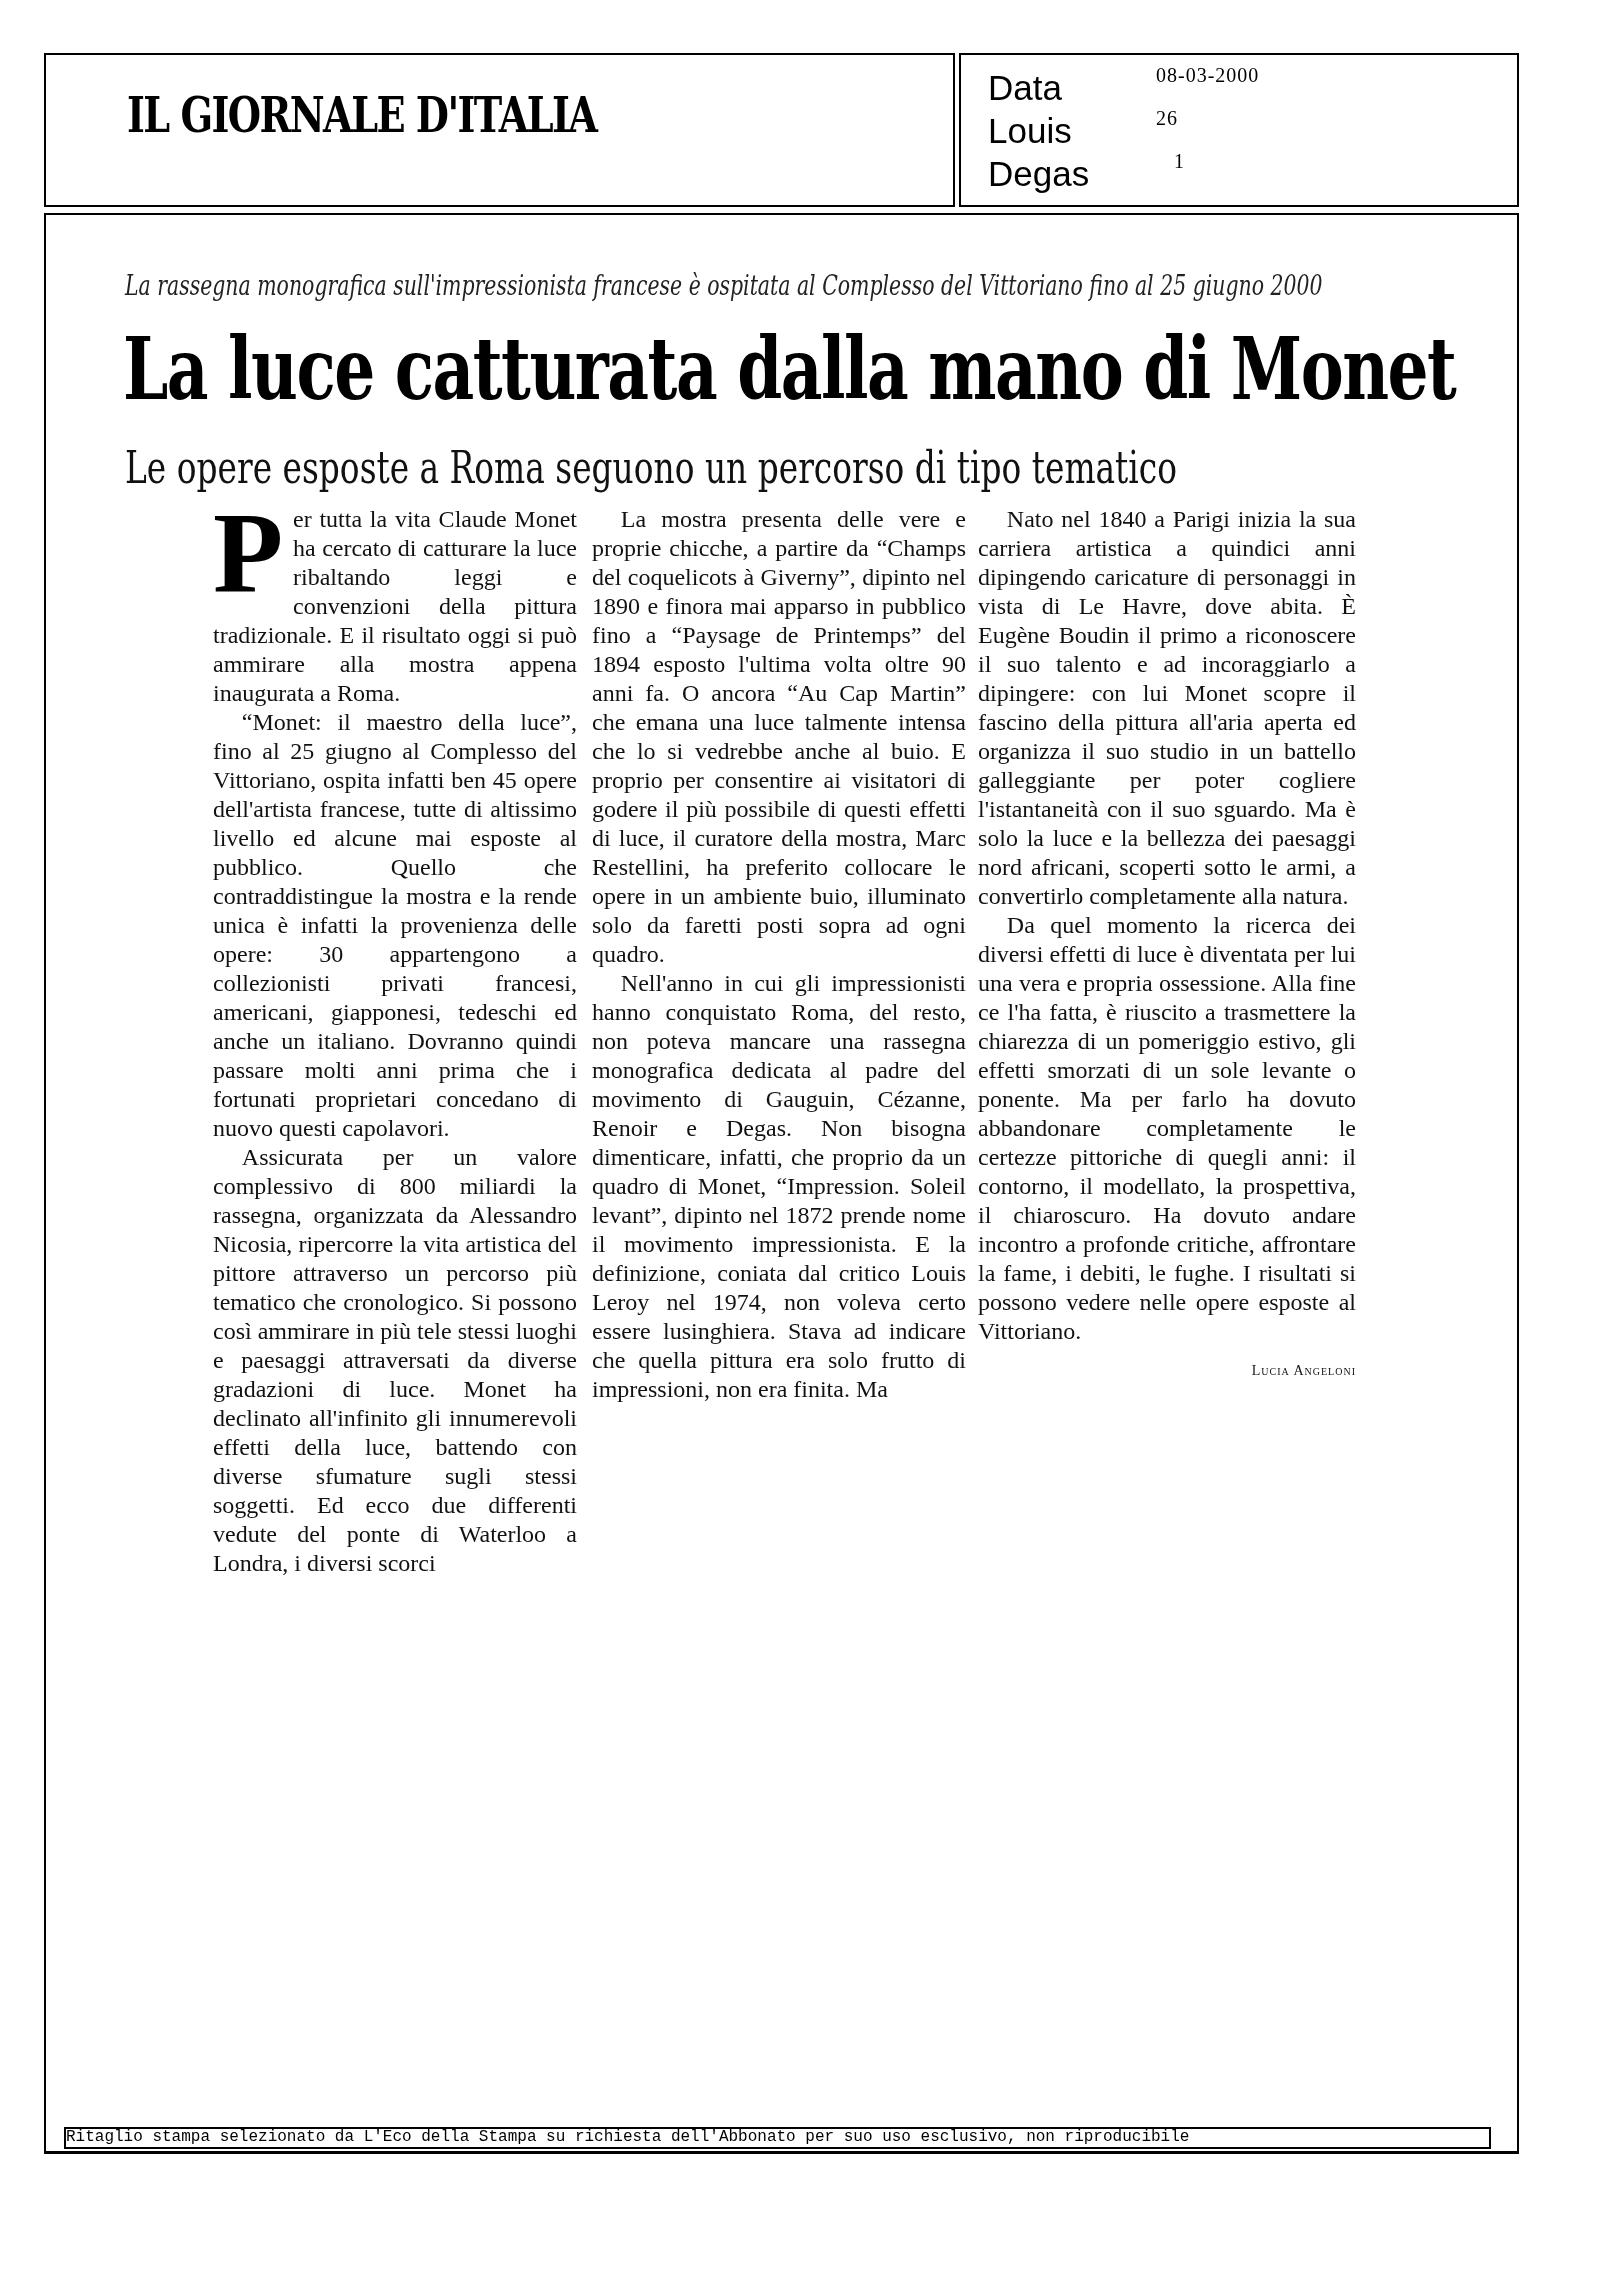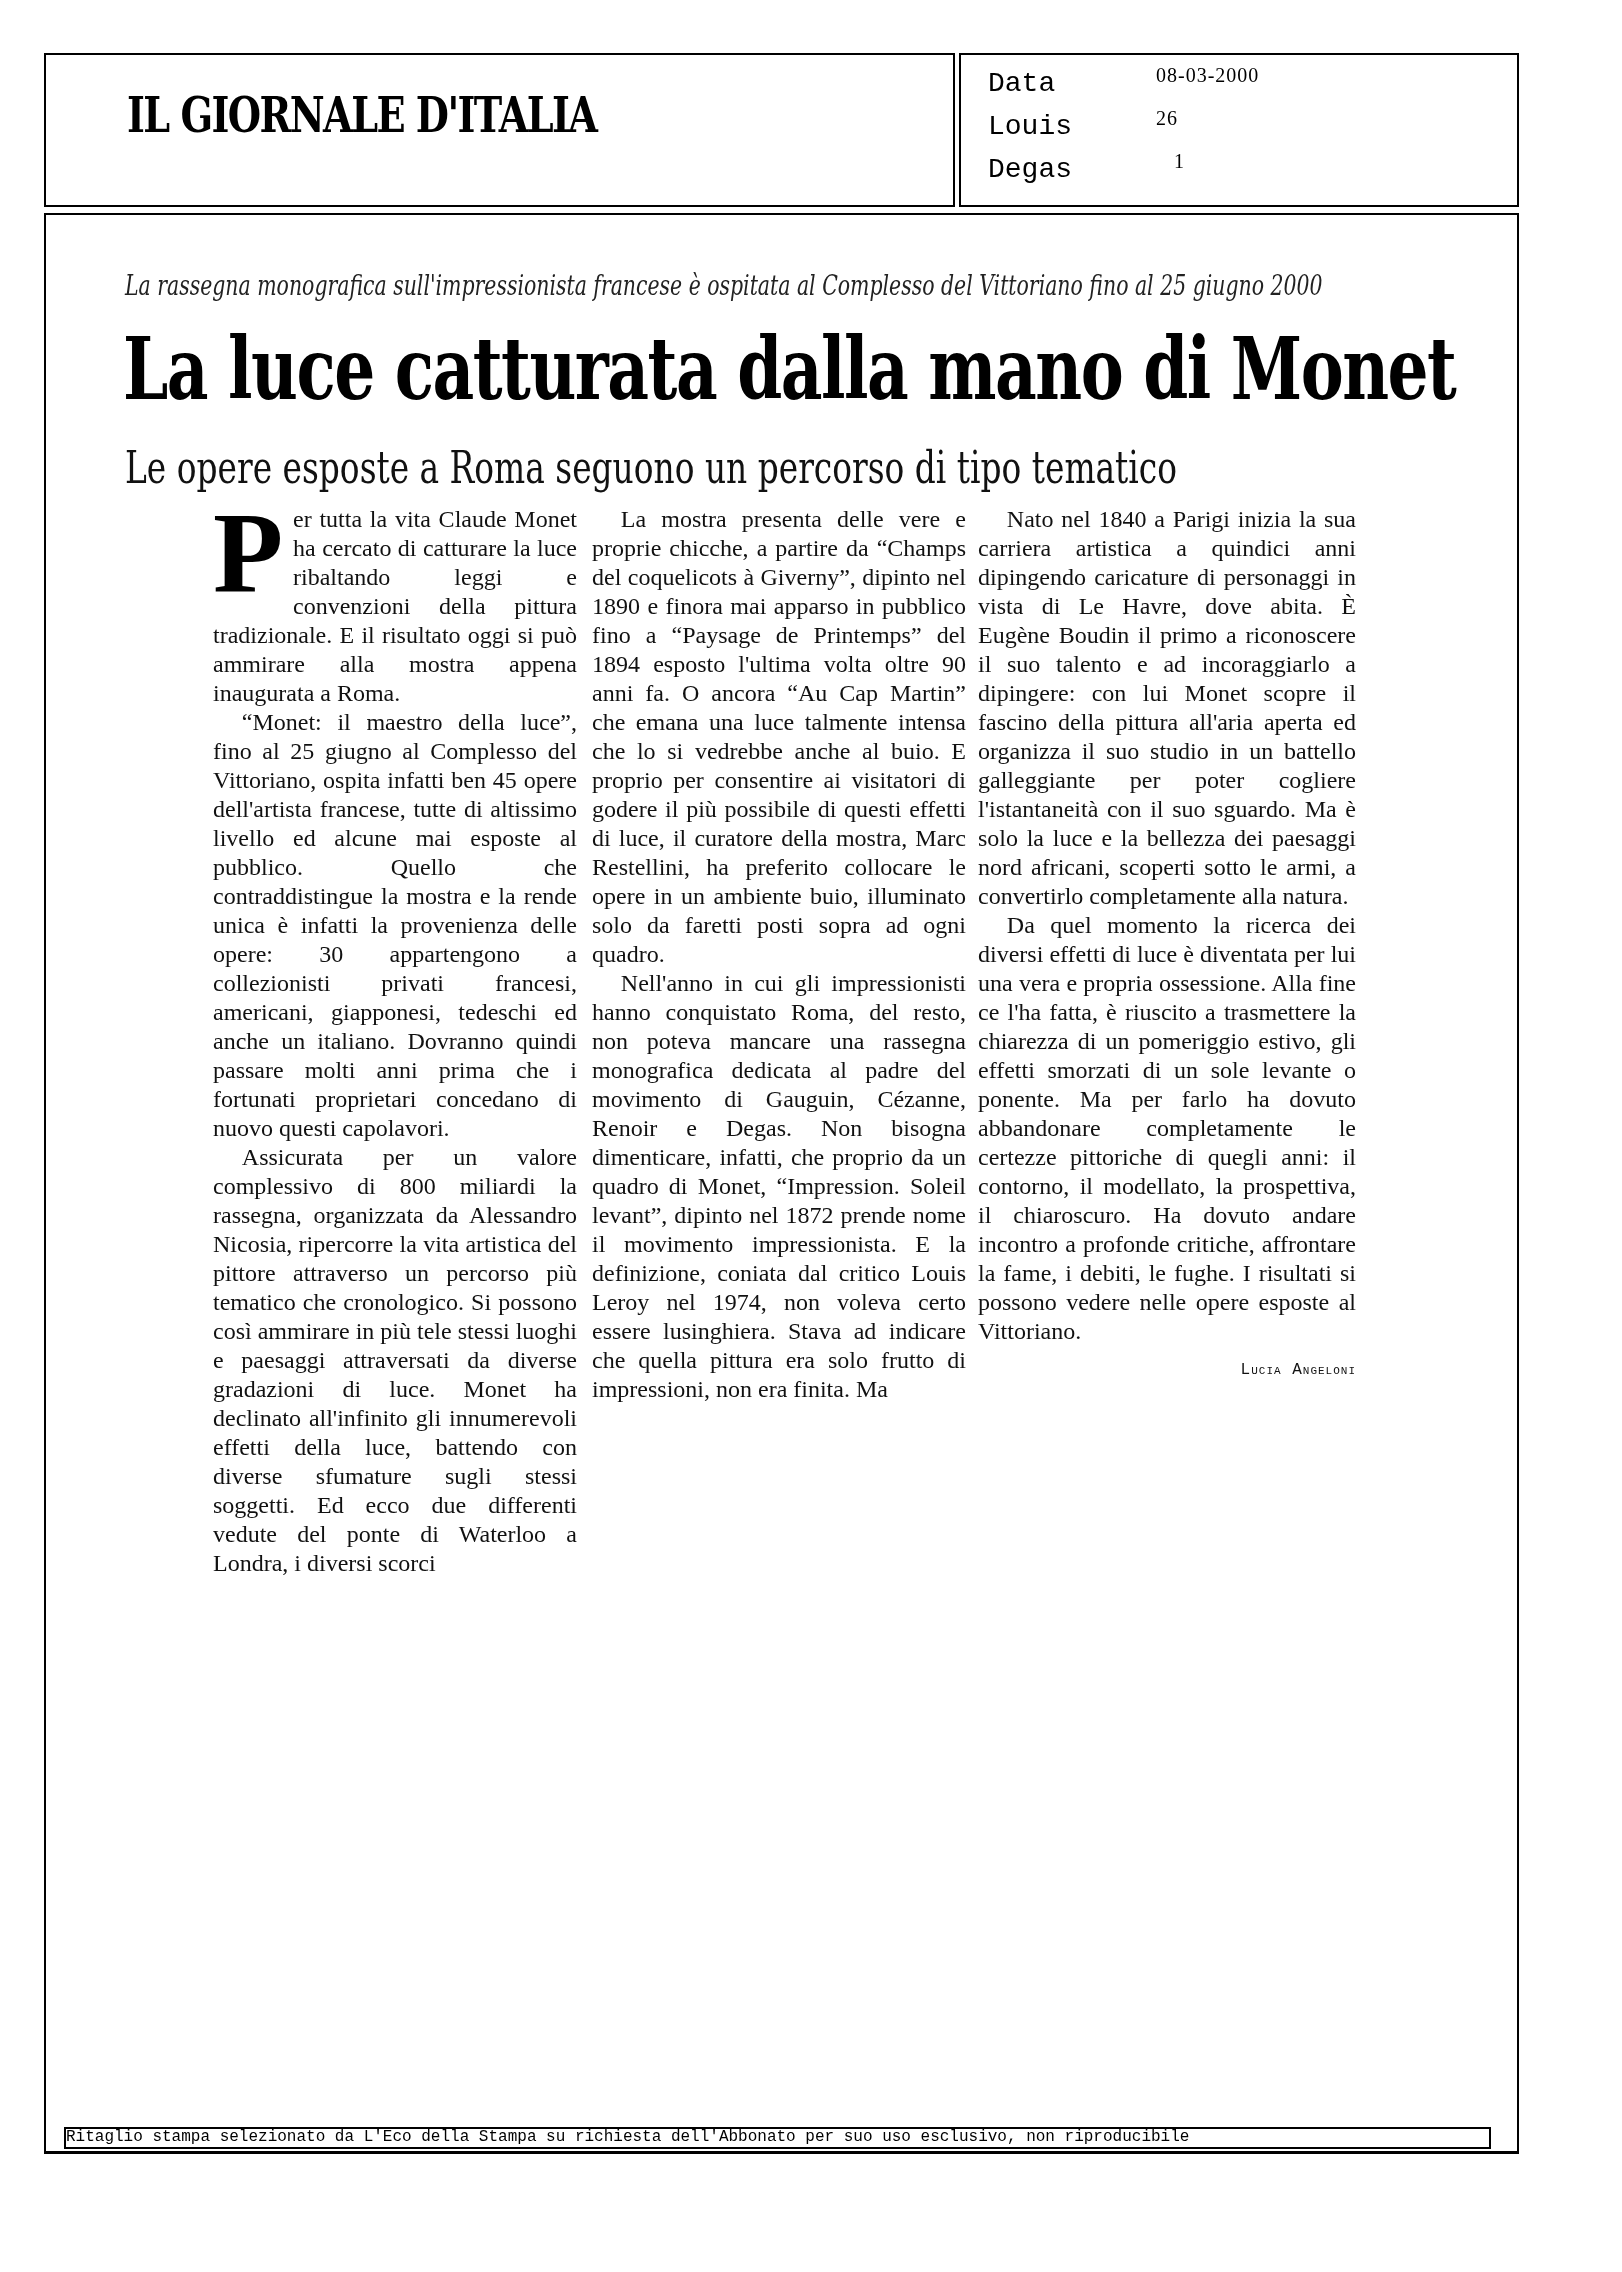--- a/index.html
+++ b/index.html
@@ -6,21 +6,21 @@
   body { width: 1623px; height: 2272px; position: relative; overflow: hidden; color: #111; }
   .box { position: absolute; border: 2.9px solid #000; box-sizing: border-box; background: #fff; }
   #hdr-left { left: 44px; top: 53px; width: 911px; height: 154px; }
   #hdr-right { left: 959px; top: 53px; width: 560px; height: 154px; }
   #main { left: 44px; top: 213px; width: 1475px; height: 1941px; border-width: 2.9px 2.9px 3.9px 2.9px; }
   .masthead {
     position: absolute; left: 127px; top: 86px; font-family: "DejaVu Serif", serif;
     font-weight: bold; font-size: 49px; letter-spacing: -2px; transform: scaleX(0.78); transform-origin: left top;
     color: #000; white-space: nowrap;
   }
-  .meta-row { position: absolute; left: 988px; font-family: Liberation Mono, monospace; font-size: 28px; color: #000; }
+  .meta-row { position: absolute; left: 988px; font-family: Liberation Sans, sans-serif; font-size: 35px; color: #000; }
   .meta-val { position: absolute; left: 1131px; font-family: Liberation Serif, serif; font-size: 20px; color: #000; letter-spacing: 1px; margin-left: 25px; }
   .kicker {
     position: absolute; left: 125px; top: 269px; width: 1307px; white-space: nowrap;
     font-family: "DejaVu Serif", serif; font-style: italic; font-size: 28px; color: #222;
     transform: scaleX(0.73); transform-origin: left top;
   }
   .headline {
     position: absolute; left: 123px; top: 318px; white-space: nowrap;
     font-family: "DejaVu Serif", serif; font-weight: bold; font-size: 86px; color: #000; letter-spacing: -2px;
     transform: scaleX(0.75); transform-origin: left top;
@@ -37,21 +37,21 @@
   #col1 { left: 213px; width: 364px; }
   #col2 { left: 592px; width: 374px; }
   #col3 { left: 978px; width: 378px; }
   .col p { margin: 0; text-indent: 1.2em; }
   .col p.first { text-indent: 0; }
   .dropcap {
     float: left; font-family: "Liberation Serif", serif; font-weight: bold; font-size: 115px;
     line-height: 88px; margin: 3.9px 9.8px 0 0; color: #000;
   }
   .byline {
-    text-align: right; font-family: Liberation Mono, monospace; font-size: 16px; letter-spacing: 1px;
+    text-align: right; font-family: Liberation Serif, serif; font-size: 14px; letter-spacing: 1px;
     margin-top: 9.8px; font-variant: small-caps; color: #111;
   }
   .footer {
     position: absolute; left: 64px; top: 2127px; width: 1427px; height: 21.5px; border: 2px solid #000;
     box-sizing: border-box; font-family: "Liberation Mono", monospace; font-size: 16px; line-height: 17.6px;
     padding-left: 0; white-space: nowrap; overflow: hidden; color: #000; background: #fff;
   }
 </style>
 </head>
 <body>

